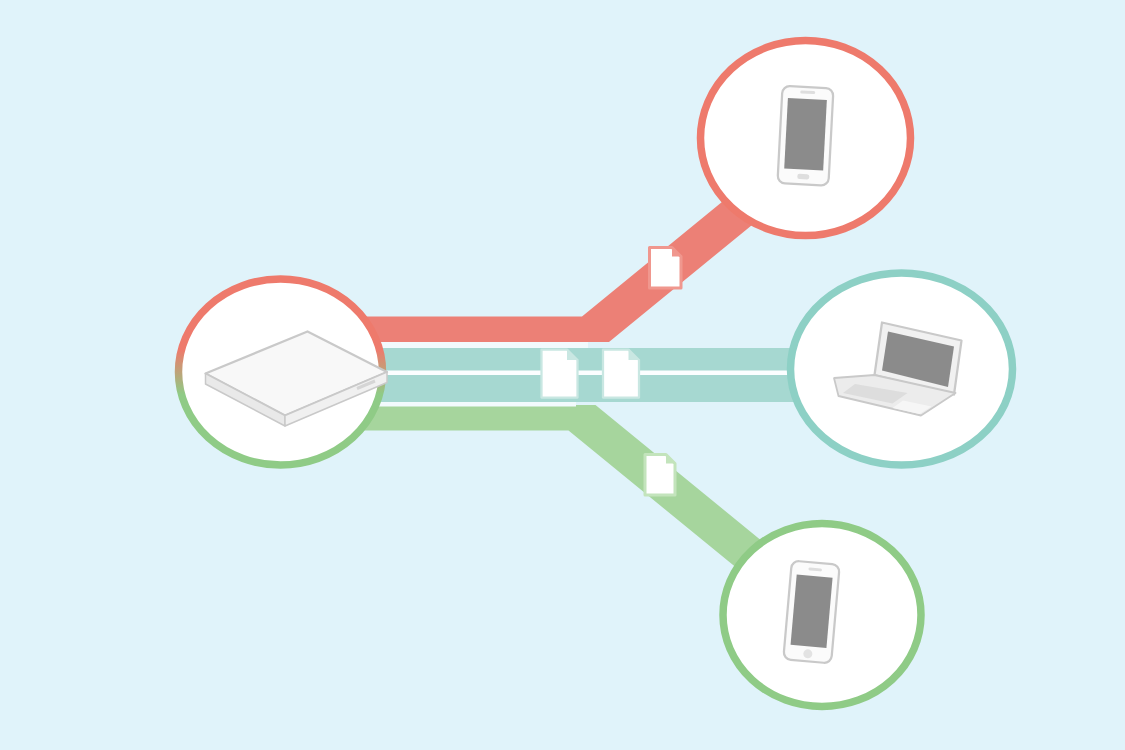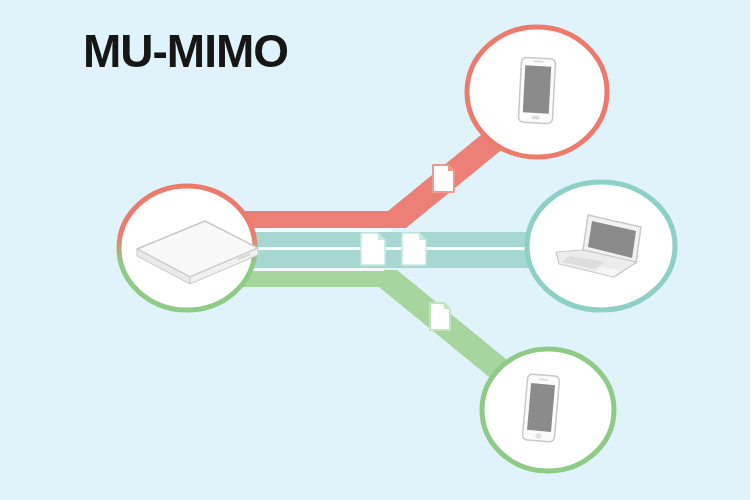--- a/index.html
+++ b/index.html
@@ -94,14 +94,13 @@
 
     <g transform="translate(541,408) rotate(5)">
       <rect x="-16" y="-33" width="32" height="66" rx="5" style="fill:var(--device-body,#fbfbfb);stroke:var(--device-edge,#c9c9c9);stroke-width:1.5"></rect>
       <rect x="-12" y="-24" width="24" height="47" style="fill:var(--device-screen,#8b8b8b)"></rect>
       <rect x="-4.5" y="-29.5" width="9" height="2" rx="1" fill="#dedede"></rect>
       <circle cx="0" cy="28" r="3" fill="#e3e3e3"></circle>
     </g>
 
   </svg>
 
-  <h1 class="title">MU-MIMO</h1>
 </div>
 
 </body></html>

